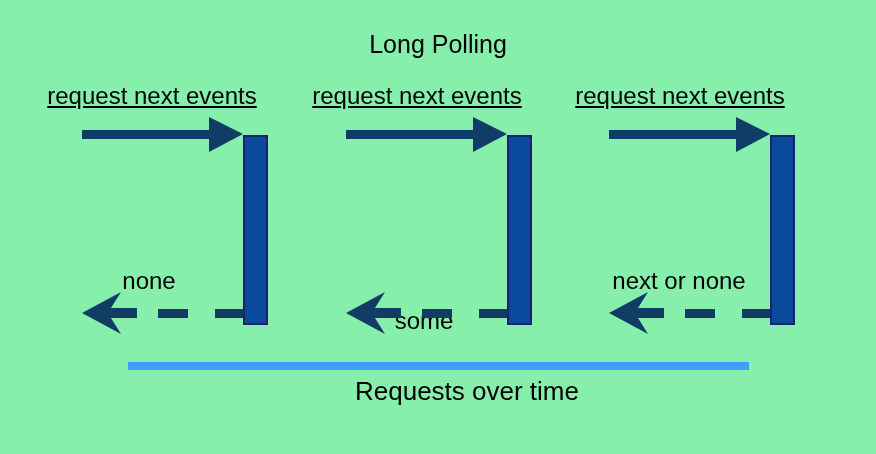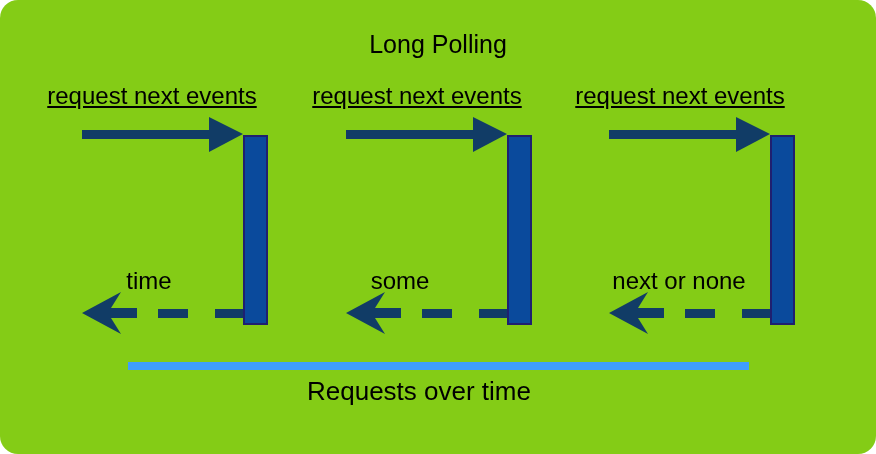--- a/index.html
+++ b/index.html
@@ -4,25 +4,24 @@
 <style>
   html, body {
     margin: 0;
     padding: 0;
     background: #ffffff;
   }
   .stage {
     position: relative;
     width: 876px;
     height: 454px;
-    background: #84cc16;
+    background: #86efac;
     overflow: hidden;
     font-family: "Liberation Sans", "DejaVu Sans", sans-serif;
     color: var(--c-text, #000);
-    border-radius: 18px;
   }
   .title {
     position: absolute;
     top: 29px;
     left: 0;
     width: 876px;
     text-align: center;
     font-size: 25px;
     line-height: 30px;
     color: var(--c-text, #000);
@@ -45,27 +44,28 @@
     position: absolute;
     top: 267px;
     width: 200px;
     text-align: center;
     font-size: 24px;
     line-height: 28px;
     white-space: nowrap;
     color: var(--c-text, #000);
   }
   .resp-label.r1 { left: 49px; }
-  .resp-label.r2 { left: 300px; }
+  .resp-label.r2 { left: 324px; margin-top: 40px; }
   .resp-label.r3 { left: 579px; }
   .bottom-label {
     position: absolute;
     top: 376px;
     left: 307px;
     width: 320px;
+    text-align: center;
     font-size: 26px;
     line-height: 30px;
     white-space: nowrap;
     color: var(--c-text, #000);
   }
   svg.diagram {
     position: absolute;
     top: 0;
     left: 0;
   }
@@ -77,21 +77,21 @@
 <body>
 
 <div class="stage">
 
   <div class="title">Long Polling</div>
 
   <div class="req-label u1">request next events</div>
   <div class="req-label u2">request next events</div>
   <div class="req-label u3">request next events</div>
 
-  <div class="resp-label r1">time</div>
+  <div class="resp-label r1">none</div>
   <div class="resp-label r2">some</div>
   <div class="resp-label r3">next or none</div>
 
   <svg class="diagram" width="876" height="454" viewBox="0 0 876 454">
 
     <g>
       <rect class="navy" x="82" y="130" width="127" height="9"></rect>
       <polygon class="navy" points="209,117 209,152 243,134"></polygon>
       <rect class="bar" x="244" y="136" width="23" height="188"></rect>
       <rect class="navy" x="215" y="309" width="28" height="9"></rect>

